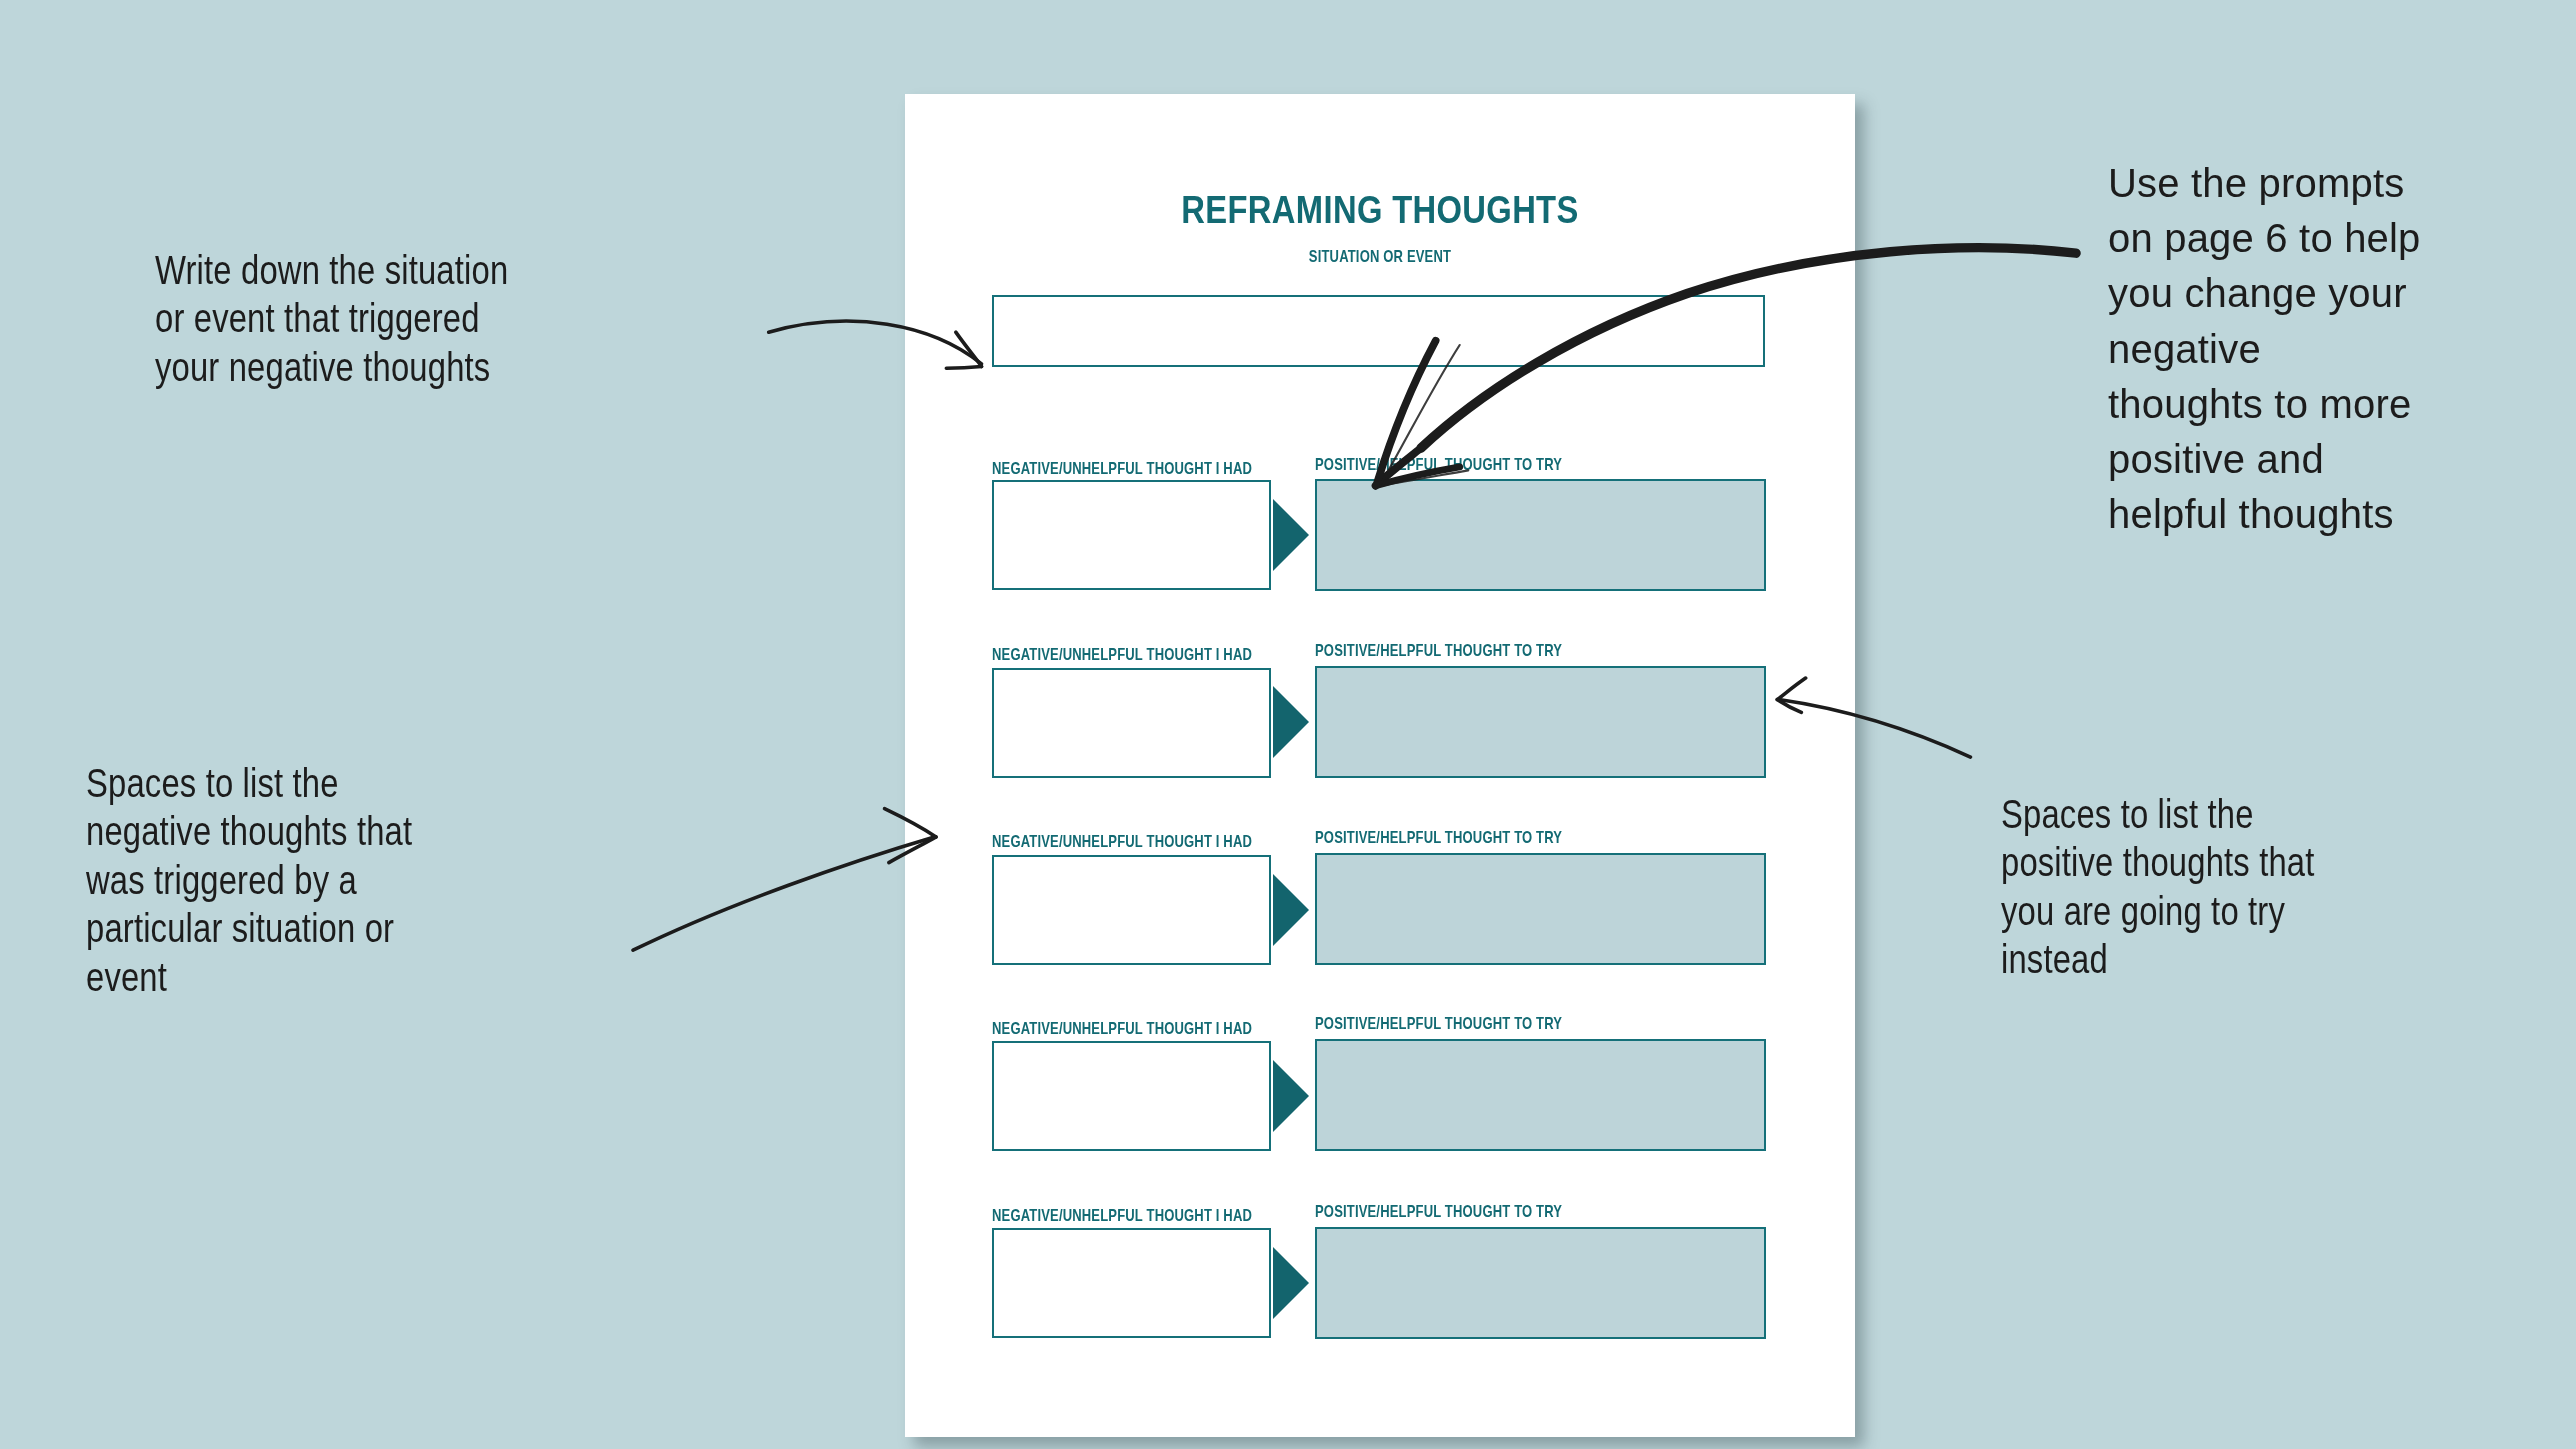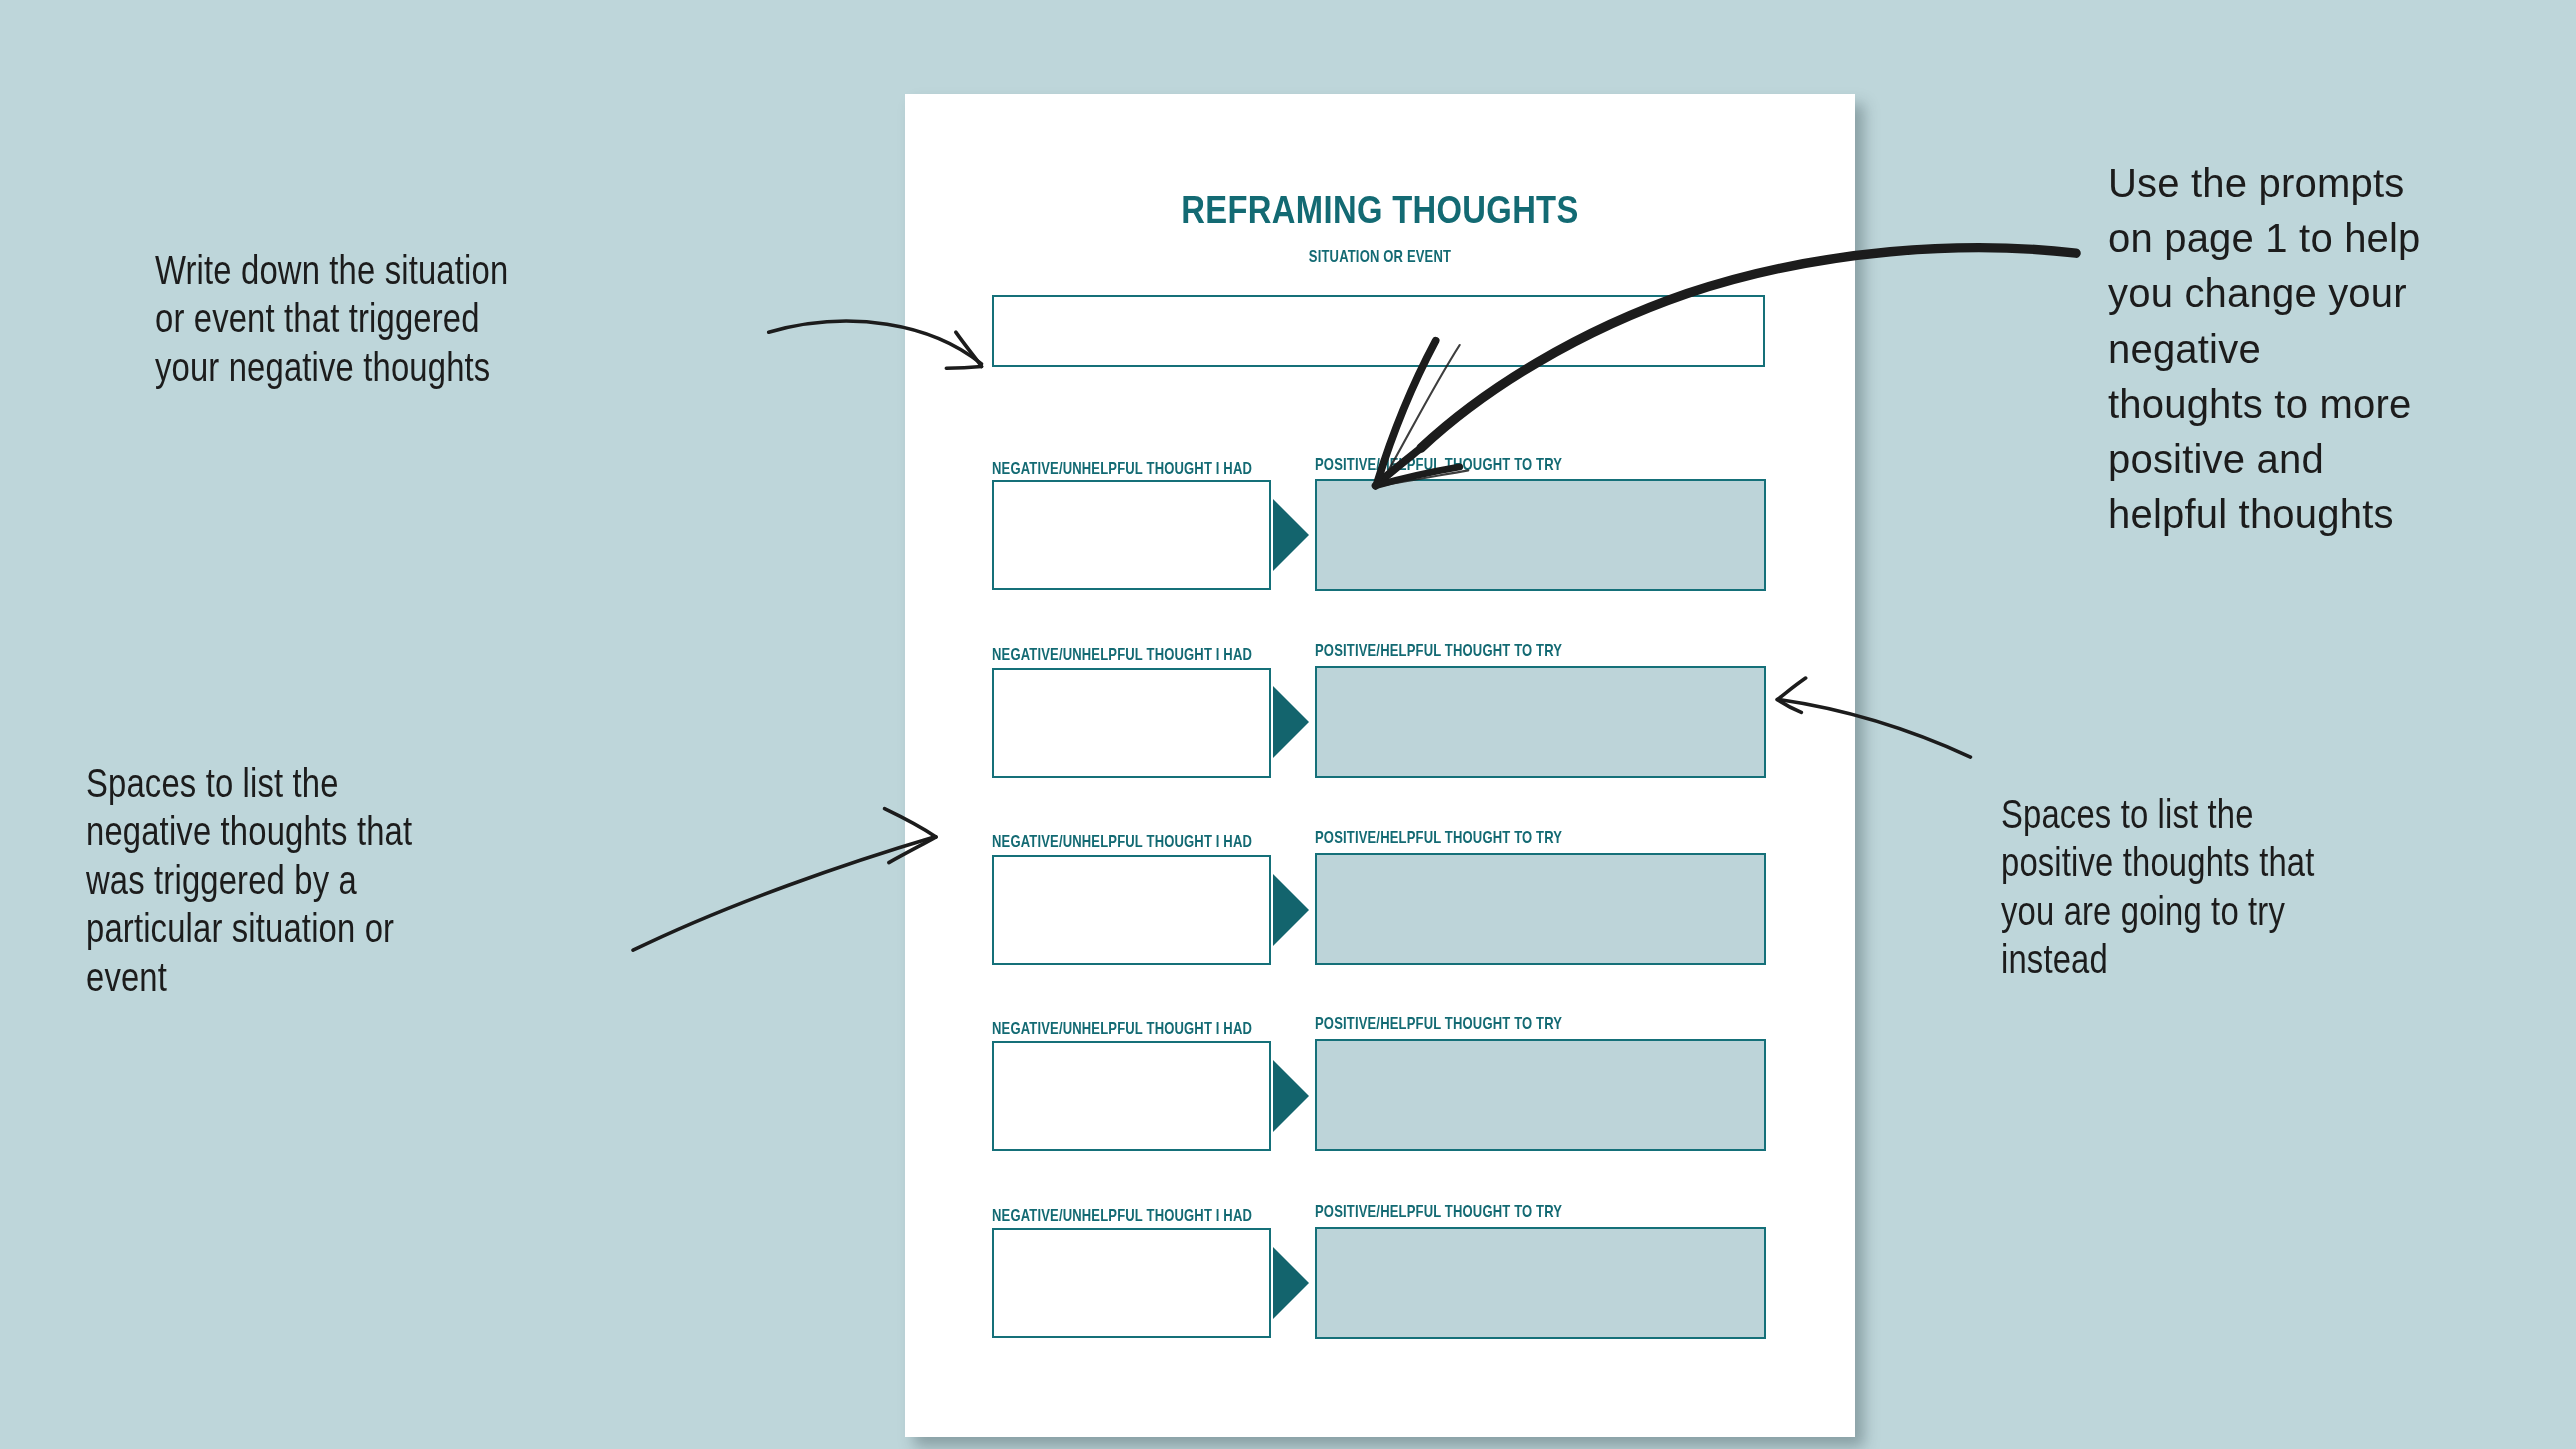--- a/index.html
+++ b/index.html
@@ -129,21 +129,21 @@
     <div class="field-label" style="left:410px;top:1108px;">POSITIVE/HELPFUL THOUGHT TO TRY</div>
     <div class="box filled" style="left:410px;top:1133px;width:451px;height:112px;"></div>
 
   </div>
 
   <div class="anno cond" style="left:155px;top:210px;width:481px;">Write down the situation
 or event that triggered
 your negative thoughts</div>
 
   <div class="anno wide" style="left:2108px;top:120px;width:447px;">Use the prompts
-on page 1 to help
+on page 6 to help
 you change your
 negative
 thoughts to more
 positive and
 helpful thoughts</div>
 
   <div class="anno cond" style="left:86px;top:723px;width:532px;">Spaces to list the
 negative thoughts that
 was triggered by a
 particular situation or

